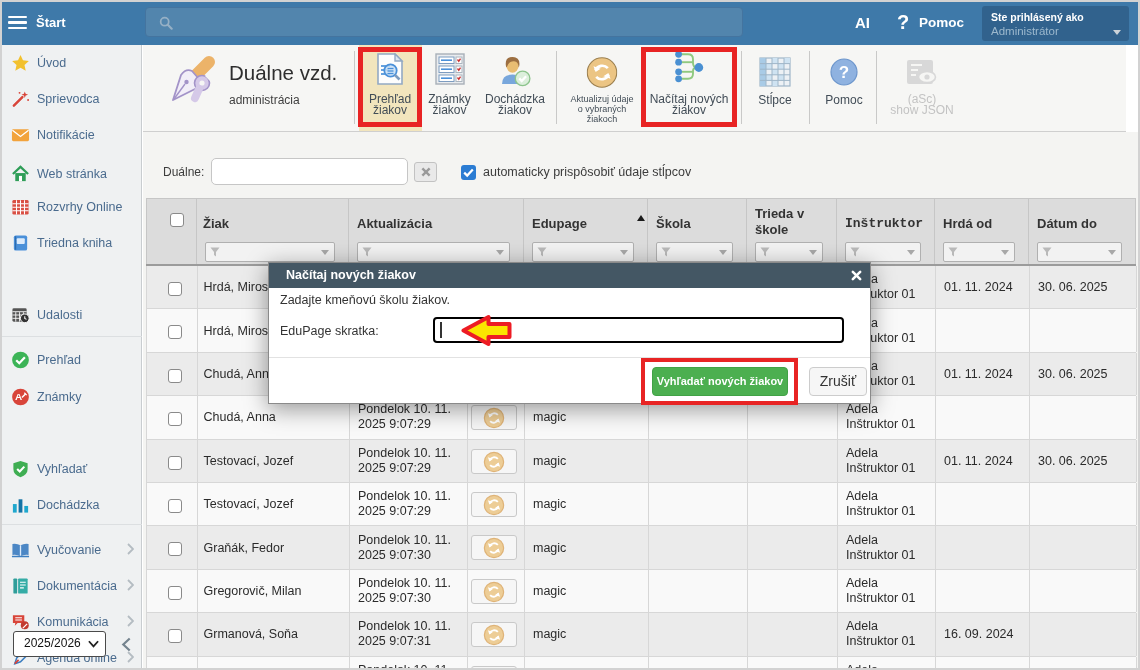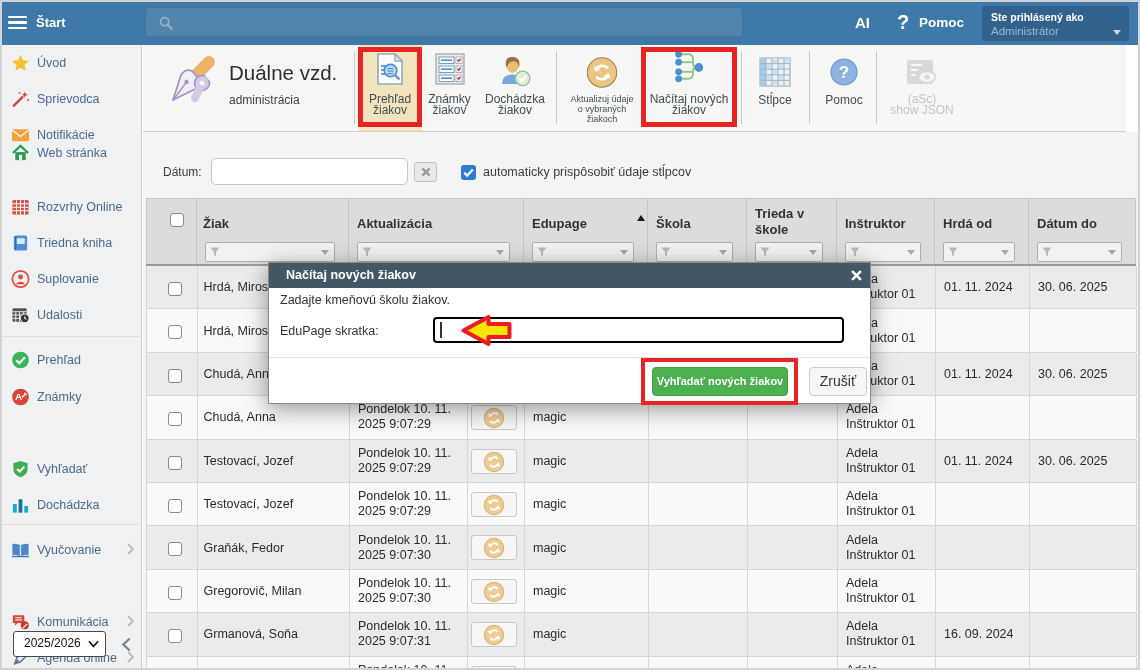--- a/index.html
+++ b/index.html
@@ -79,21 +79,21 @@
         </svg></span>
       <span class="txt">Sprievodca</span>
     </div>
 <div class="sitem" style="top:71.5px">
       <span class="ic"><svg width="19" height="19" viewBox="0 0 20 20">
           <rect x="1" y="4" width="18" height="12.5" rx="1.5" fill="#f2a33c"></rect>
           <path d="M1.5 5 L10 11.5 L18.5 5" fill="none" stroke="#fff" stroke-width="1.4"></path>
         </svg></span>
       <span class="txt">Notifikácie</span>
     </div>
-<div class="sitem" style="top:90px">
+<div class="sitem" style="top:111px">
       <span class="ic"><svg width="19" height="19" viewBox="0 0 20 20">
           <path d="M2 10 L10 2.5 L18 10" fill="none" stroke="#2f9e58" stroke-width="2.4"></path>
           <rect x="4.5" y="9" width="11" height="8.5" fill="#2f9e58"></rect>
           <rect x="8.4" y="12" width="3.2" height="5.5" fill="#fff"></rect>
         </svg></span>
       <span class="txt">Web stránka</span>
     </div>
 <div class="sitem" style="top:143.5px">
       <span class="ic"><svg width="19" height="19" viewBox="0 0 20 20">
           <rect x="1.5" y="2.5" width="17" height="15.5" rx="1.5" fill="#d94f43"></rect>
@@ -108,28 +108,20 @@
         </svg></span>
       <span class="txt">Rozvrhy Online</span>
     </div>
 <div class="sitem" style="top:179.5px">
       <span class="ic"><svg width="19" height="19" viewBox="0 0 20 20">
           <rect x="3" y="2" width="14" height="16" rx="2" fill="#4a90d9"></rect>
           <rect x="6" y="5" width="8.5" height="6" rx="1" fill="#dcebfb"></rect>
           <line x1="4.8" y1="3" x2="4.8" y2="17" stroke="#2d6cb0" stroke-width="1.3"></line>
         </svg></span>
       <span class="txt">Triedna kniha</span>
-    </div>
-<div class="sitem" style="top:215.5px">
-      <span class="ic"><svg width="19" height="19" viewBox="0 0 20 20">
-          <circle cx="10" cy="10" r="8.6" fill="none" stroke="#e04b3f" stroke-width="1.8"></circle>
-          <circle cx="10" cy="7.8" r="2.6" fill="#e04b3f"></circle>
-          <path d="M4.8 15.5 Q10 10.5 15.2 15.5 L4.8 15.5 Z" fill="#e04b3f"></path>
-        </svg></span>
-      <span class="txt">Suplovanie</span>
     </div>
 <div class="sitem" style="top:251.5px">
       <span class="ic"><svg width="19" height="19" viewBox="0 0 20 20">
           <rect x="1.5" y="3" width="15" height="14" rx="1.5" fill="#555"></rect>
           <g stroke="#fff" stroke-width="0.9">
             <line x1="1.5" y1="6.5" x2="16.5" y2="6.5"></line>
             <line x1="5" y1="7" x2="5" y2="17"></line>
             <line x1="9" y1="7" x2="9" y2="17"></line>
             <line x1="13" y1="7" x2="13" y2="17"></line>
             <line x1="1.5" y1="10" x2="16.5" y2="10"></line>
@@ -173,20 +165,35 @@
       <span class="txt">Dochádzka</span>
     </div>
 <div class="sep" style="top:479px"></div>
 <div class="sitem" style="top:487px">
       <span class="ic"><svg width="19" height="19" viewBox="0 0 20 20">
           <path d="M10 5 Q6 2.8 1.5 3.6 L1.5 15.2 Q6 14.4 10 16.6 Q14 14.4 18.5 15.2 L18.5 3.6 Q14 2.8 10 5 Z" fill="#4c87c5"></path>
           <path d="M10 5 L10 16.6" stroke="#dcebfb" stroke-width="1.4"></path>
           <path d="M1 16.8 L19 16.8" stroke="#3d7fc1" stroke-width="1.6"></path>
         </svg></span>
       <span class="txt">Vyučovanie</span>
+      <span class="chev"><svg width="7" height="12" viewBox="0 0 7 12">
+          <path d="M1 1 L6 6 L1 11" fill="none" stroke="#b4bcc2" stroke-width="1.8"></path>
+        </svg></span>
+    </div>
+<div class="sitem" style="top:523px">
+      <span class="ic"><svg width="19" height="19" viewBox="0 0 20 20">
+          <rect x="2.5" y="2" width="4" height="16" rx="1" fill="#2f9e9a"></rect>
+          <rect x="7.5" y="2" width="10" height="16" rx="1" fill="#35aca6"></rect>
+          <g stroke="#fff" stroke-width="1.2">
+            <line x1="9.5" y1="6" x2="15.5" y2="6"></line>
+            <line x1="9.5" y1="9" x2="15.5" y2="9"></line>
+            <line x1="9.5" y1="12" x2="13.5" y2="12"></line>
+          </g>
+        </svg></span>
+      <span class="txt">Dokumentácia</span>
       <span class="chev"><svg width="7" height="12" viewBox="0 0 7 12">
           <path d="M1 1 L6 6 L1 11" fill="none" stroke="#b4bcc2" stroke-width="1.8"></path>
         </svg></span>
     </div>
 <div class="sitem" style="top:559px">
       <span class="ic"><svg width="19" height="19" viewBox="0 0 20 20">
           <path d="M2 3 H14 V11 H7 L4 14 L4.5 11 H2 Z" fill="#d8453a"></path>
           <g stroke="#fff" stroke-width="1.1">
             <line x1="4.5" y1="5.5" x2="11.5" y2="5.5"></line>
             <line x1="4.5" y1="8" x2="11.5" y2="8"></line>
@@ -366,21 +373,21 @@
         <ellipse cx="22" cy="18" rx="8.5" ry="5.6" fill="#f6f6f4" stroke="#d8d8d8" stroke-width="1.6"></ellipse>
         <circle cx="22" cy="18" r="2.6" fill="#d8d8d8"></circle>
       </svg>
       <div class="tlabel gray" style="top:48.5px">(aSc)</div>
       <div class="tlabel gray" style="top:59.5px">show JSON</div>
     </div>
 </div>
 <div class="abs annot" style="left:358px;top:47px;width:64px;height:80px;"></div>
 <div class="abs annot" style="left:641px;top:47px;width:96px;height:80px;"></div>
 <div class="abs content"></div>
-<div class="abs" style="left:163px;top:165px;font-size:12px;color:#3c3c3c;z-index:3">Dátum:</div>
+<div class="abs" style="left:163px;top:165px;font-size:12px;color:#3c3c3c;z-index:3">Duálne:</div>
 <div class="abs" style="left:211px;top:158px;width:197px;height:27px;background:#fff;border:1px solid #c6c6c6;border-radius:5px;z-index:3"></div>
 <div class="abs" style="left:414px;top:162px;width:23px;height:20px;background:#e9e9e9;border:1px solid #c2c2c2;border-radius:3px;z-index:3;text-align:center;"><svg width="10" height="10" viewBox="0 0 11 11" style="margin-top:4px">
       <g stroke="#9a9a9a" stroke-width="2.6">
         <line x1="1.5" y1="1.5" x2="9.5" y2="9.5"></line>
         <line x1="9.5" y1="1.5" x2="1.5" y2="9.5"></line>
       </g>
     </svg></div>
 <div class="abs" style="left:461px;top:165px;width:15px;height:15px;background:#2b7cd3;border-radius:3px;z-index:3"><svg width="15" height="15" viewBox="0 0 15 15">
       <path d="M3.2 7.6 L6.2 10.6 L11.8 4.4" fill="none" stroke="#fff" stroke-width="2.2"></path>
     </svg></div>
@@ -398,21 +405,21 @@
 <div class="hcell" style="left:378px;width:124px;">
       <div style="position:absolute;left:8px;top:16.5px;">Edupage</div>
       <div style="position:absolute;right:2px;top:16px;width:0;height:0;border-left:4px solid transparent;border-right:4px solid transparent;border-bottom:6.5px solid #1a1a1a;"></div>
     </div>
 <div class="hcell" style="left:502px;width:99px;">
       <div style="position:absolute;left:8px;top:16.5px;">Škola</div>
     </div>
 <div class="hcell" style="left:601px;width:90px;">
       <div style="position:absolute;left:8px;top:6.5px;line-height:16px;">Trieda v<br>škole</div>
     </div>
-<div class="hcell" style="left:691px;width:98px;">
+<div class="hcell" style="left:691px;width:98px;font-family:Liberation Mono, monospace;">
       <div style="position:absolute;left:8px;top:16.5px;">Inštruktor</div>
     </div>
 <div class="hcell" style="left:789px;width:94px;">
       <div style="position:absolute;left:8px;top:16.5px;">Hrdá od</div>
     </div>
 <div class="hcell" style="left:883px;width:107px;">
       <div style="position:absolute;left:8px;top:16.5px;">Dátum do</div>
     </div>
 <div class="fcell" style="left:0px;width:51px;border-left:1px solid #c6c6c6;"></div>
 <div class="fcell" style="left:51px;width:152px;">

